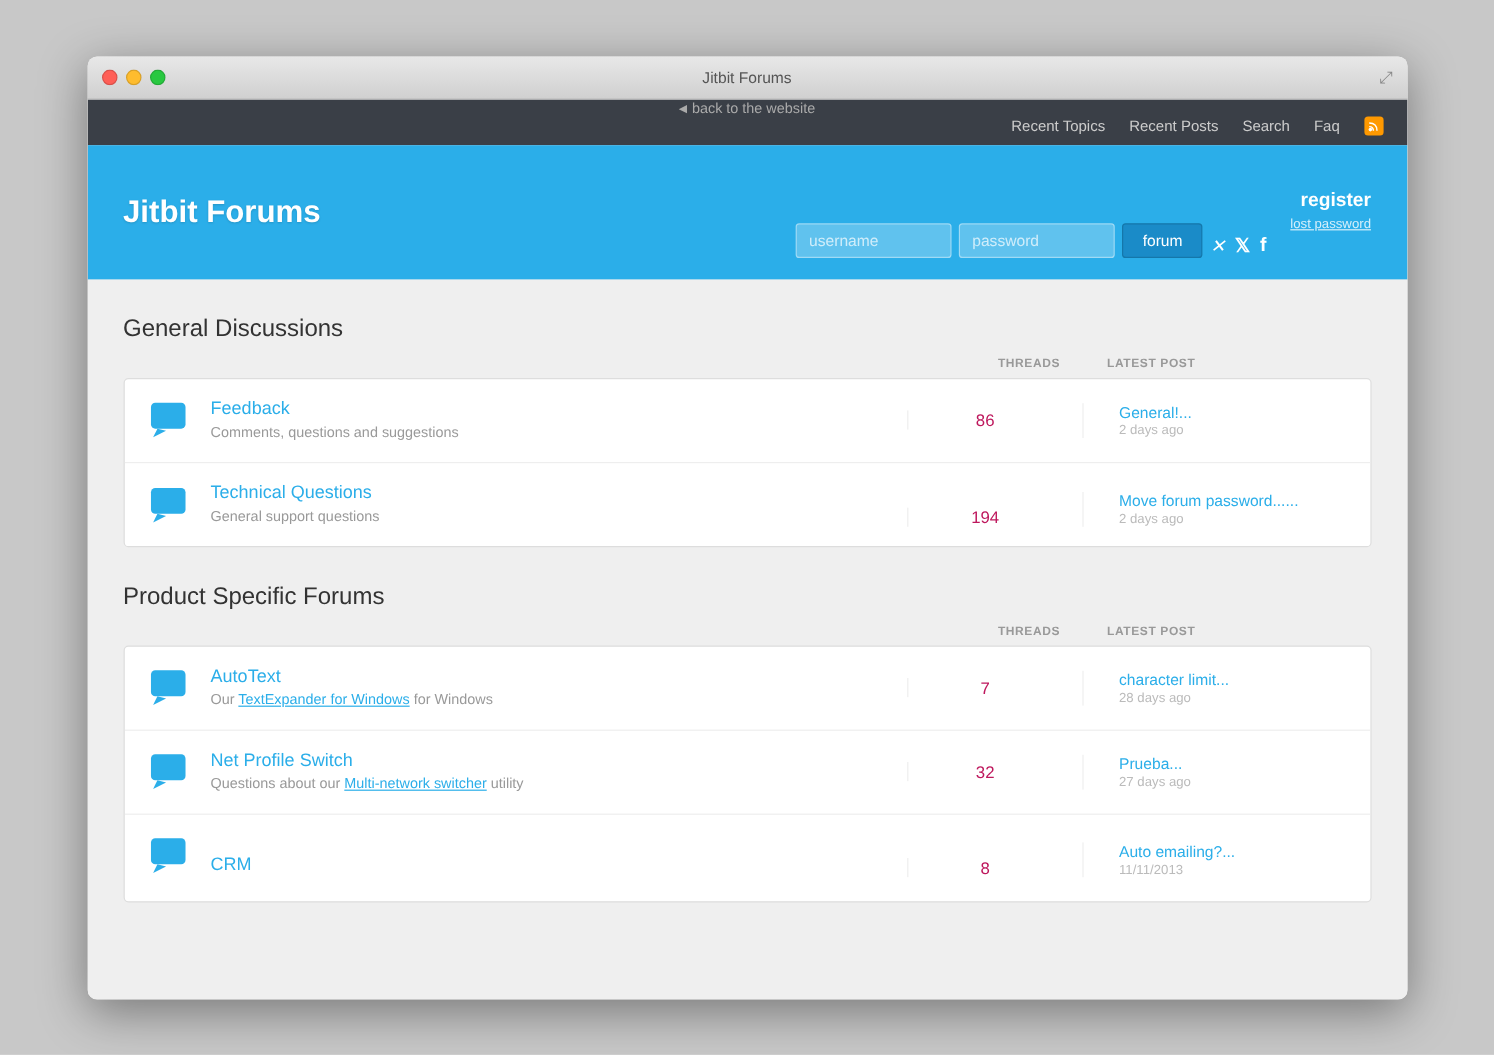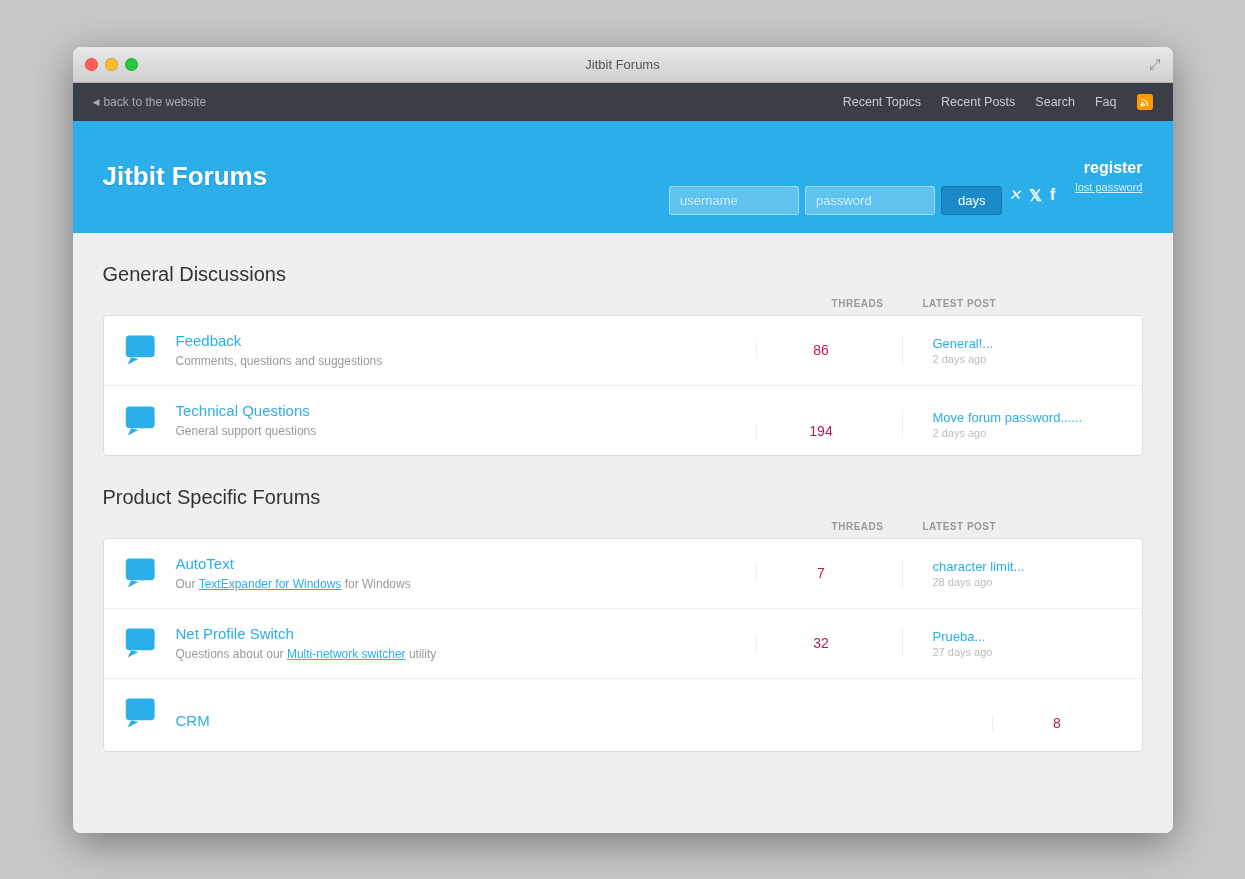--- a/index.html
+++ b/index.html
@@ -60,20 +60,21 @@
       position: relative;
     }
 
     
     .topnav {
       background: #3a3f47;
       padding: 0 20px;
       height: 38px;
       display: flex;
       align-items: center;
+      flex-direction: column;
     }
     .topnav-back {
       color: #aaa;
       font-size: 12px;
       display: flex;
       align-items: center;
       gap: 4px;
       text-decoration: none;
     }
     .topnav-back::before {
@@ -113,21 +114,21 @@
     }
     .header-logo {
       font-size: 26px;
       font-weight: bold;
       color: white;
       text-shadow: 0 1px 2px rgba(0,0,0,0.15);
       flex-shrink: 0;
     }
     .header-form {
       display: flex;
-      align-items: flex-start;
+      align-items: flex-end;
       gap: 6px;
       margin-left: auto;
       margin-top: 47px;
     }
     .header-input {
       background: rgba(255,255,255,0.25);
       border: 1px solid rgba(255,255,255,0.4);
       border-radius: 3px;
       padding: 6px 10px;
       color: rgba(255,255,255,0.8);
@@ -293,21 +294,21 @@
           </svg>
         </span>
       </div>
     </div>
 
     <div class="header">
       <div class="header-logo">Jitbit Forums</div>
       <div class="header-form">
         <input class="header-input" type="text" placeholder="username" style="">
         <input class="header-input" type="password" placeholder="password" style="">
-        <button class="header-btn">days</button>
+        <button class="header-btn">forum</button>
         <div class="social-icons">
           <span class="social-icon" style="font-size:15px; font-style:italic;">✕</span>
           <span class="social-icon" style="font-weight:bold;">𝕏</span>
           <span class="social-icon" style="font-weight:bold;">f</span>
         </div>
       </div>
       <div class="header-register">
         <a class="register-link">register</a>
         <a class="lost-password">lost password</a>
       </div>
@@ -410,20 +411,24 @@
             <div class="forum-icon">
               <svg viewBox="0 0 40 40" xmlns="http://www.w3.org/2000/svg">
                 <rect x="2" y="4" width="32" height="24" rx="4" ry="4"></rect>
                 <polygon points="8,28 4,36 16,30"></polygon>
               </svg>
             </div>
             <div class="forum-info">
               <a class="forum-name">CRM</a>
             </div>
             <div class="forum-threads">8</div>
+            <div class="forum-latest">
+              <a class="forum-latest-title">Auto emailing?...</a>
+              <div class="forum-latest-time">11/11/2013</div>
+            </div>
           </div>
 
         </div>
       </div>
 
     </div>
 
   </div>
 </div>
 

